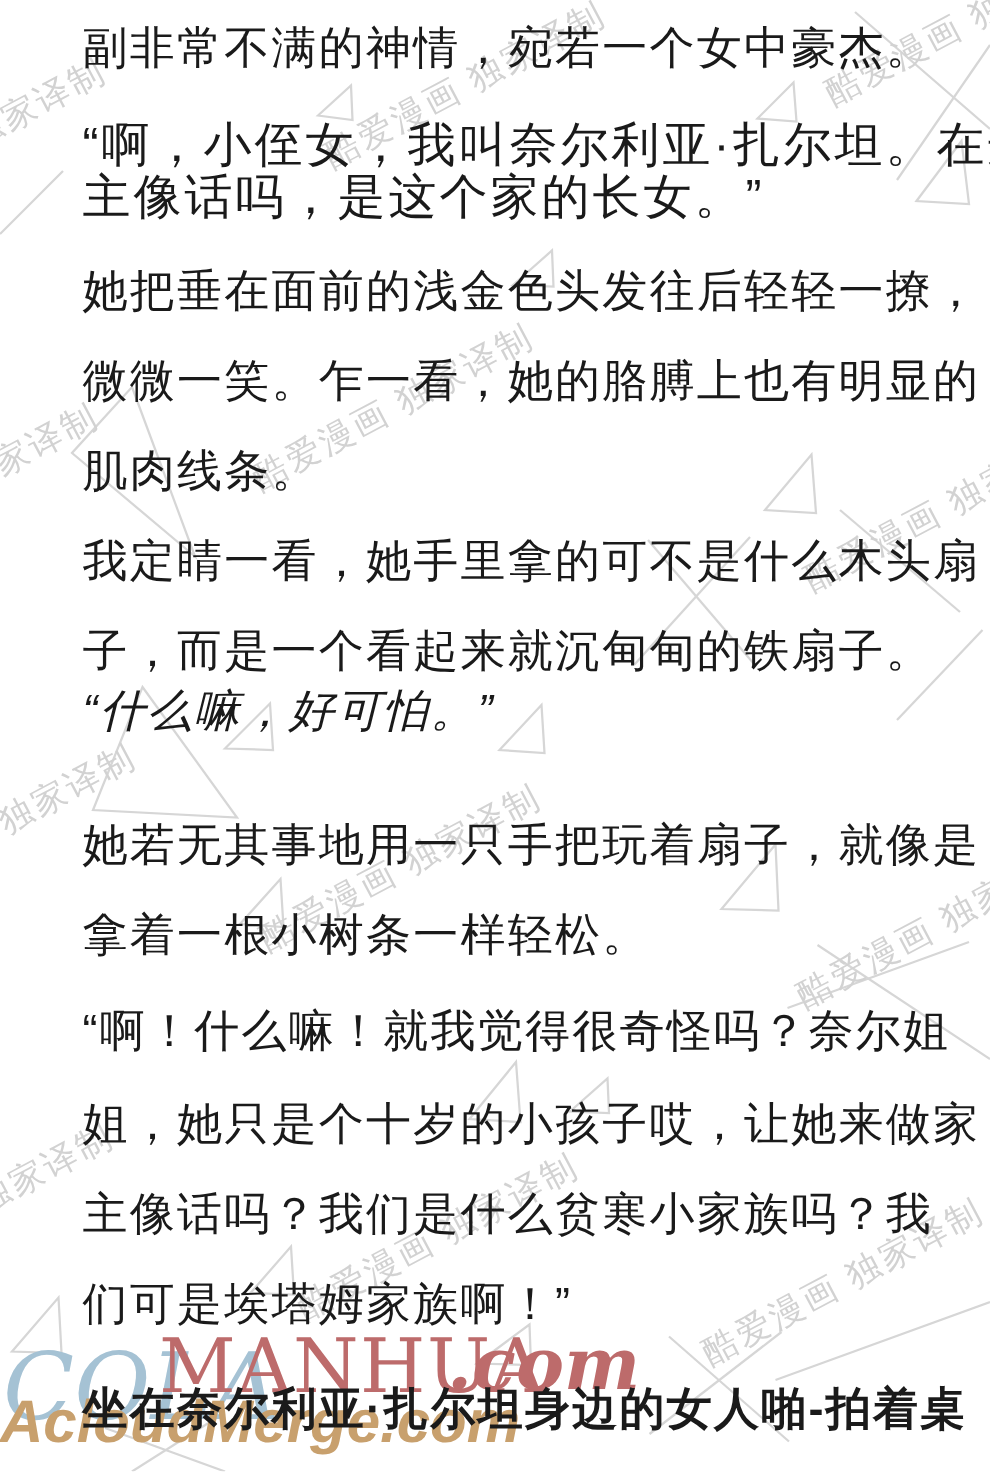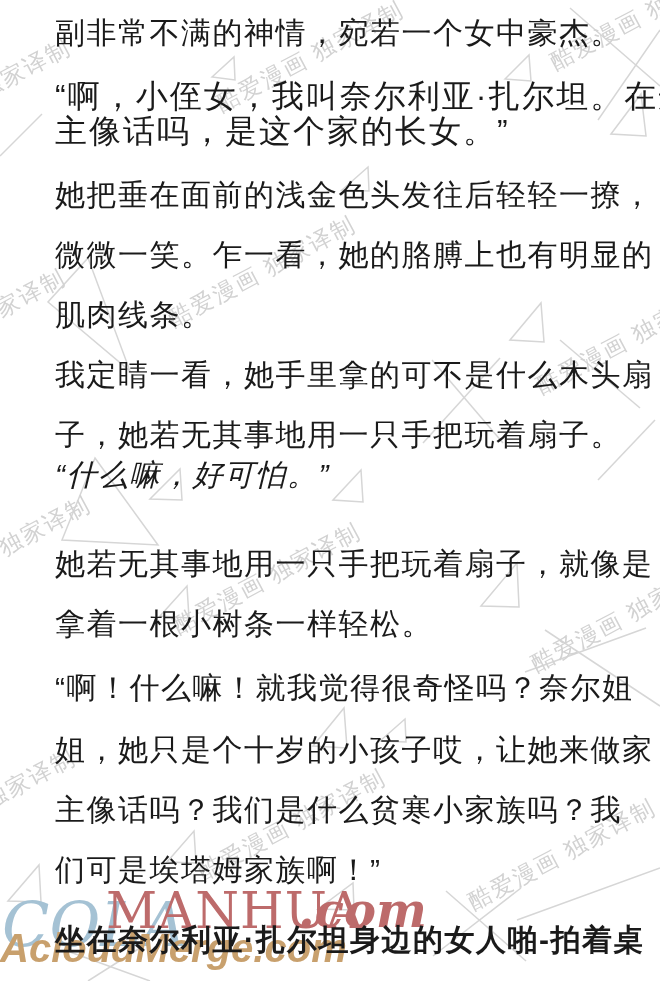--- a/index.html
+++ b/index.html
@@ -157,21 +157,21 @@
   </div>
 
   <div class="text-layer">
     <div class="line ln1">副非常不满的神情，宛若一个女中豪杰。</div>
     <div class="line ln2 sm">“啊，小侄女，我叫奈尔利亚·扎尔坦。在这</div>
     <div class="line ln3 sm">主像话吗，是这个家的长女。”</div>
     <div class="line ln4">她把垂在面前的浅金色头发往后轻轻一撩，</div>
     <div class="line ln5">微微一笑。乍一看，她的胳膊上也有明显的</div>
     <div class="line ln6">肌肉线条。</div>
     <div class="line ln7">我定睛一看，她手里拿的可不是什么木头扇</div>
-    <div class="line ln8">子，她若无其事地用一只手把玩着扇子。</div>
+    <div class="line ln8">子，而是一个看起来就沉甸甸的铁扇子。</div>
     <div class="line ln9 italic">“什么嘛，好可怕。”</div>
     <div class="line ln10">她若无其事地用一只手把玩着扇子，就像是</div>
     <div class="line ln11">拿着一根小树条一样轻松。</div>
     <div class="line ln12">“啊！什么嘛！就我觉得很奇怪吗？奈尔姐</div>
     <div class="line ln13">姐，她只是个十岁的小孩子哎，让她来做家</div>
     <div class="line ln14">主像话吗？我们是什么贫寒小家族吗？我</div>
     <div class="line ln15">们可是埃塔姆家族啊！”</div>
     <div class="line ln16">坐在奈尔利亚·扎尔坦身边的女人啪-拍着桌</div>
   </div>
 

